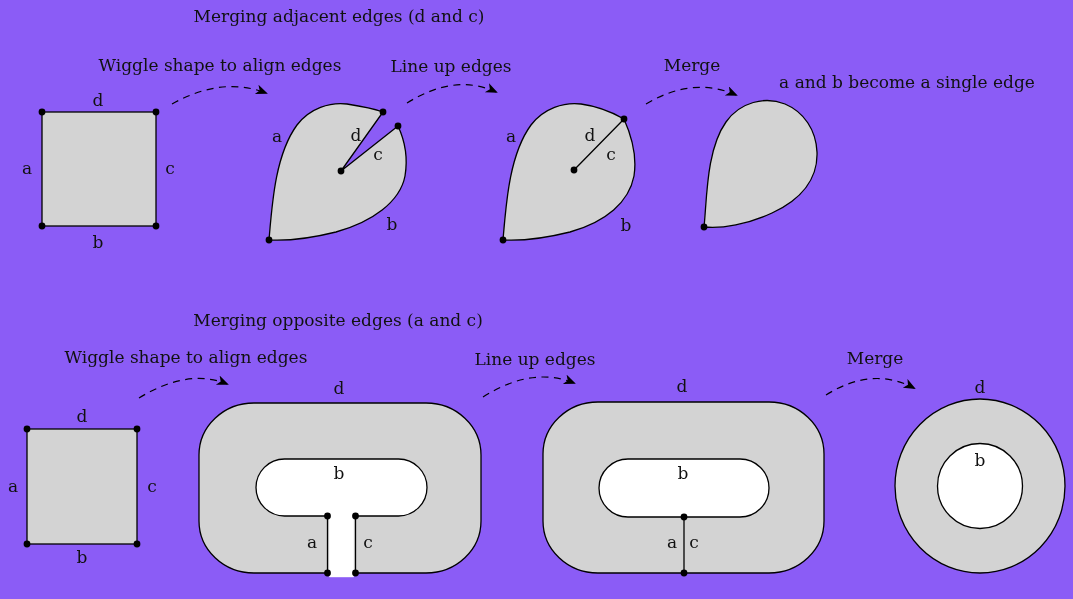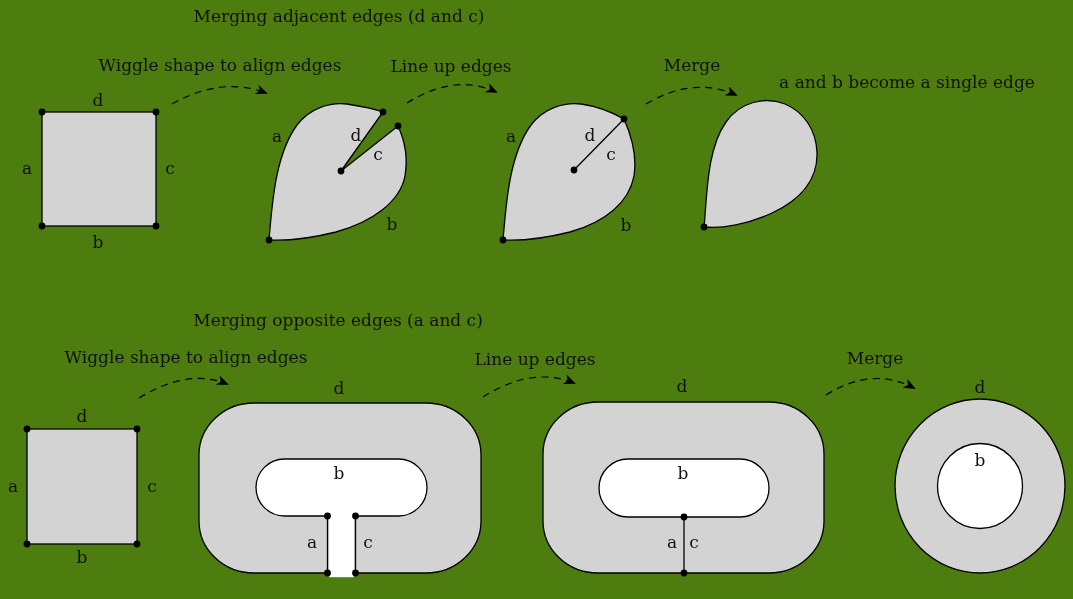--- a/index.html
+++ b/index.html
@@ -7,21 +7,21 @@
     padding: 0;
     background: #ffffff;
     width: 1073px;
     height: 599px;
     overflow: hidden;
   }
   .canvas {
     position: relative;
     width: 1073px;
     height: 599px;
-    background: #4d7c0f;
+    background: #8b5cf6;
   }
   svg text {
     font-family: "DejaVu Serif", "Liberation Serif", serif;
     font-size: 17px;
     fill: #111111;
   }
   svg text.title { font-size: 17px; }
   svg text.edge-label { font-size: 17px; }
   .outline {
     stroke: #000000;

